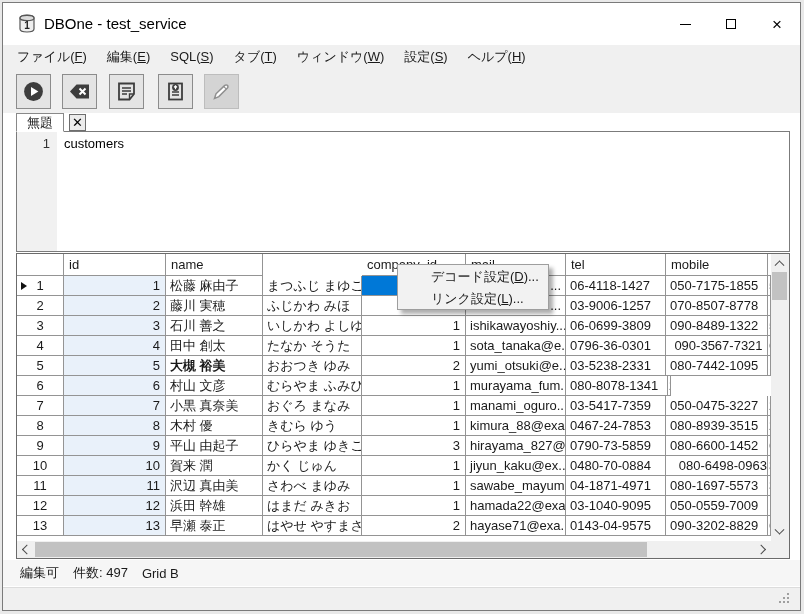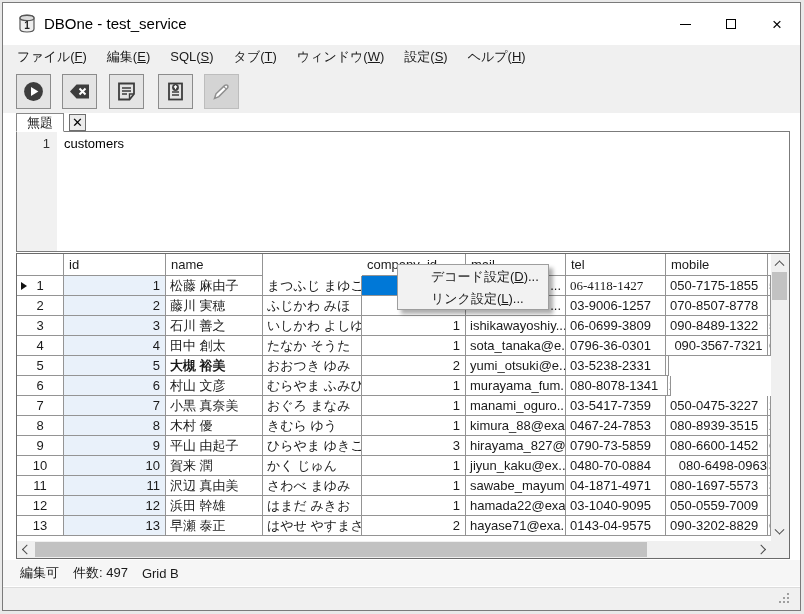--- a/index.html
+++ b/index.html
@@ -181,21 +181,21 @@
         <div class="hcell" style="width: 3px;"></div>
       </div>
     <div class="grid-body" id="grid-body">
         <div class="grow">
           <div class="cell rowhead" style="width: 47px;"><span class="tri"></span><span>1</span></div>
           <div class="cell idcell right" style="width: 102px;">1</div>
           <div class="cell" style="width: 97px;">松藤 麻由子</div>
           <div class="cell" style="width: 99px;">まつふじ まゆこ</div>
           <div class="cell right sel" style="width: 104px;"></div>
           <div class="cell tail" style="width: 100px;">...</div>
-          <div class="cell" style="width: 100px; font-family: Liberation Serif, serif;">06-4118-1427</div>
+          <div class="cell" style="width: 100px;">06-4118-1427</div>
           <div class="cell" style="width: 102px;">050-7175-1855</div>
           <div class="cell zipcell" style="width: 3px;">5</div>
         </div>
         <div class="grow">
           <div class="cell rowhead" style="width: 47px;"><span>2</span></div>
           <div class="cell idcell right" style="width: 102px;">2</div>
           <div class="cell" style="width: 97px;">藤川 実穂</div>
           <div class="cell" style="width: 99px;">ふじかわ みほ</div>
           <div class="cell right" style="width: 104px;"></div>
           <div class="cell tail" style="width: 100px;">...</div>
@@ -226,20 +226,21 @@
           <div class="cell zipcell" style="width: 3px;">6</div>
         </div>
         <div class="grow">
           <div class="cell rowhead" style="width: 47px;"><span>5</span></div>
           <div class="cell idcell right" style="width: 102px;">5</div>
           <div class="cell" style="width: 97px; font-weight: bold;">大槻 裕美</div>
           <div class="cell" style="width: 99px;">おおつき ゆみ</div>
           <div class="cell right" style="width: 104px;">2</div>
           <div class="cell" style="width: 100px;">yumi_otsuki@e...</div>
           <div class="cell" style="width: 100px;">03-5238-2331</div>
+          <div class="cell" style="width: 102px;">080-7442-1095</div>
           <div class="cell zipcell" style="width: 3px;">1</div>
         </div>
         <div class="grow">
           <div class="cell rowhead" style="width: 47px;"><span>6</span></div>
           <div class="cell idcell right" style="width: 102px;">6</div>
           <div class="cell" style="width: 97px;">村山 文彦</div>
           <div class="cell" style="width: 99px;">むらやま ふみひこ</div>
           <div class="cell right" style="width: 104px;">1</div>
           <div class="cell" style="width: 100px;">murayama_fum...</div>
           <div class="cell" style="width: 102px;">080-8078-1341</div>

